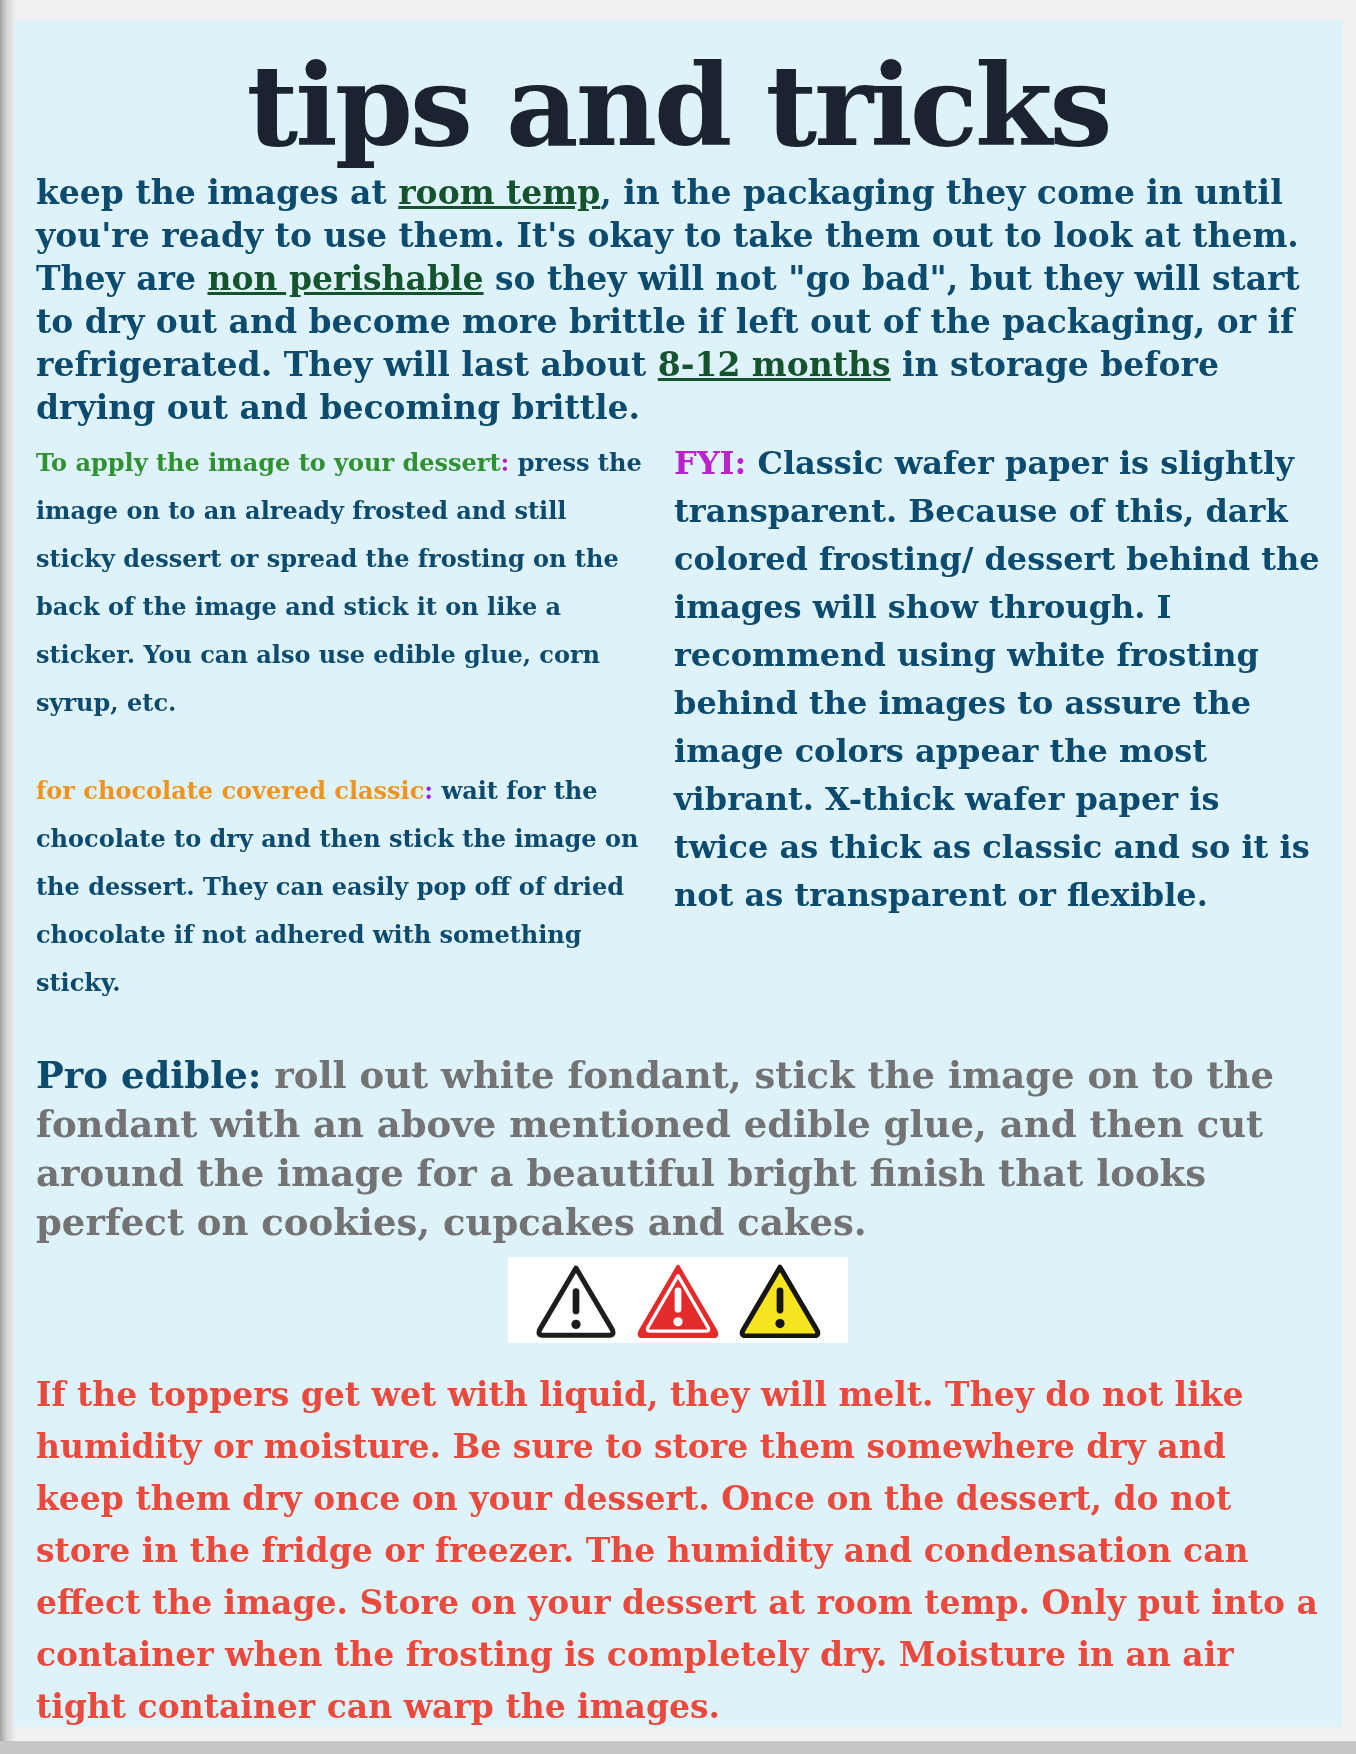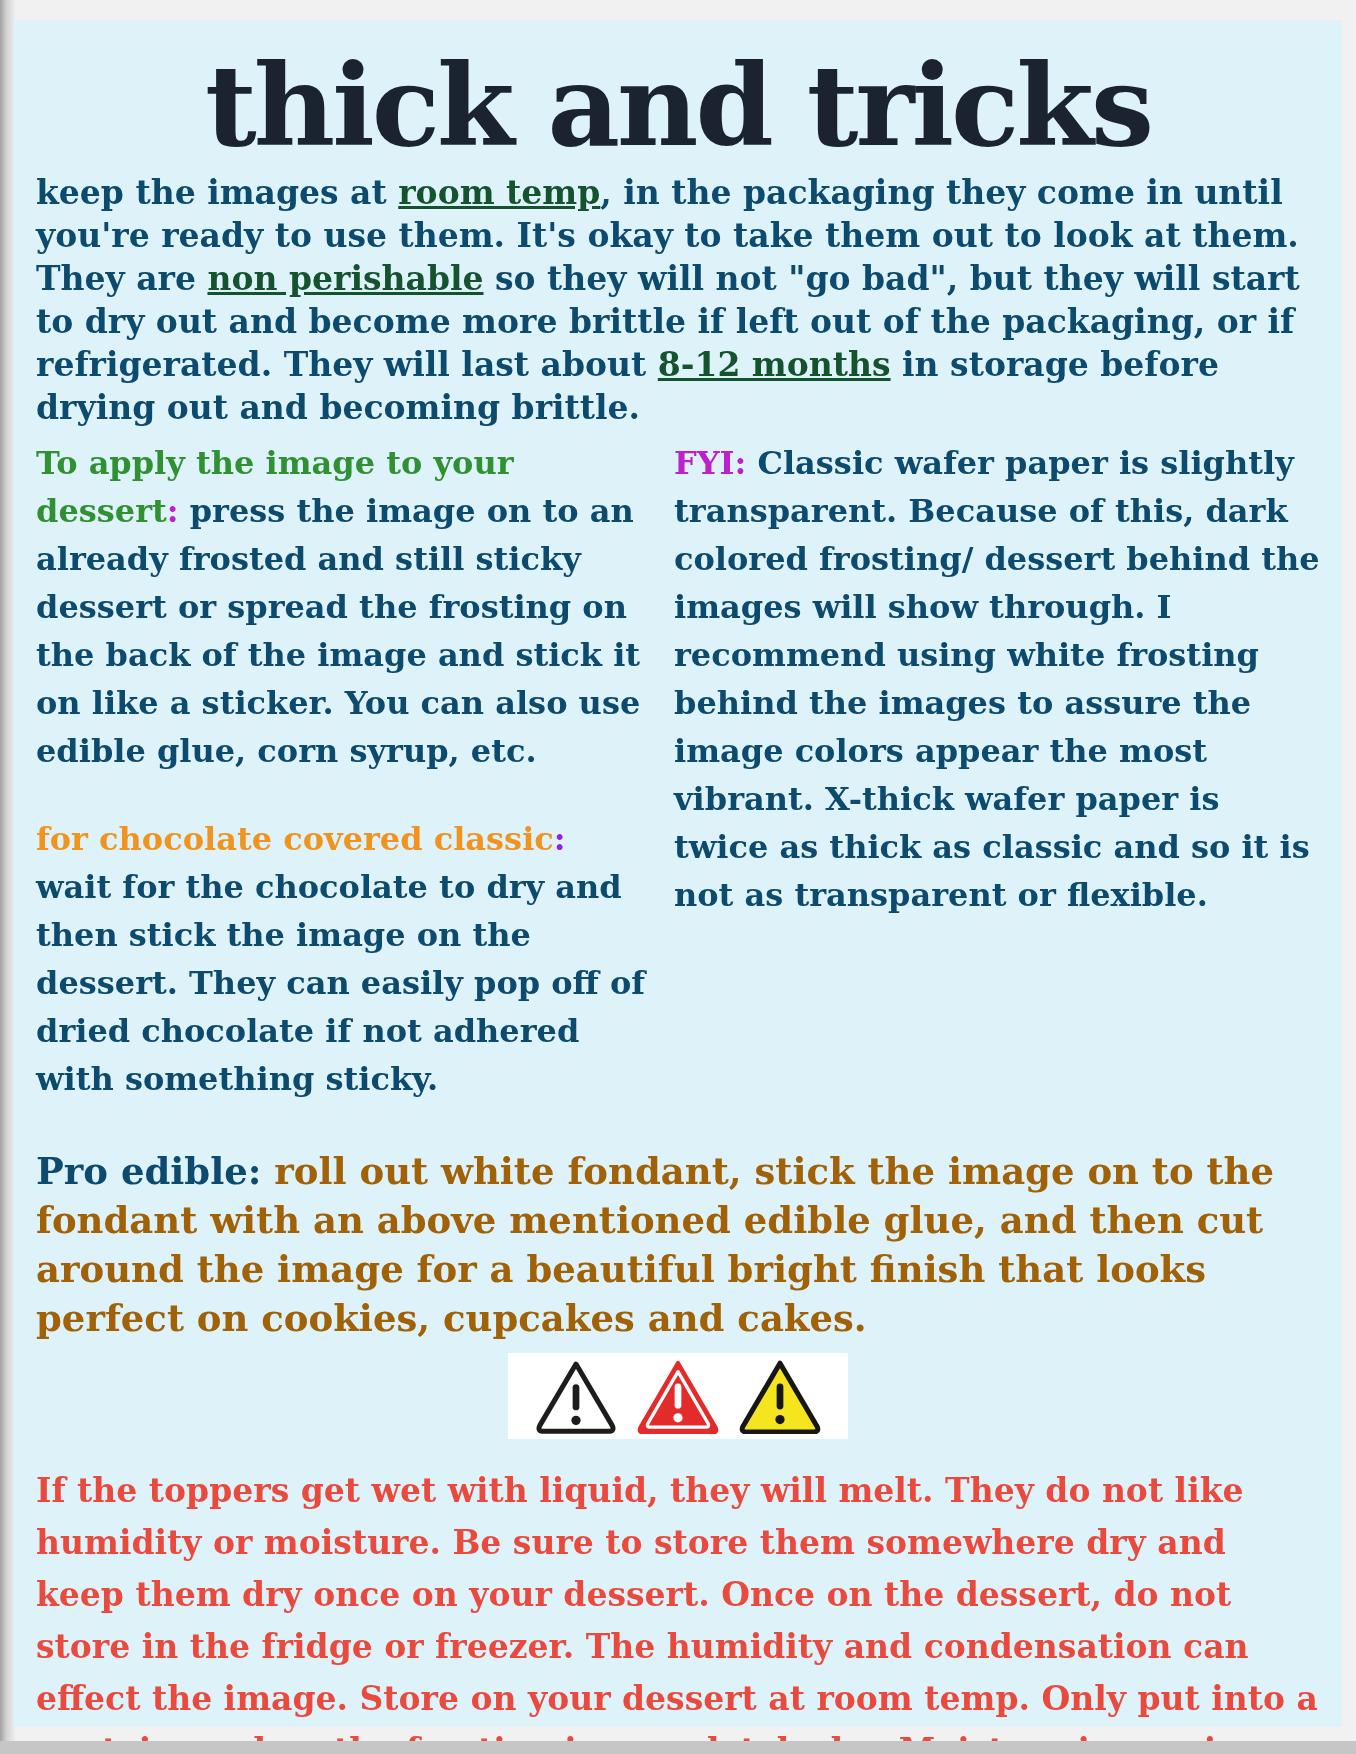--- a/index.html
+++ b/index.html
@@ -35,21 +35,21 @@
     letter-spacing:-3px;
     color:#1b2230;
     font-weight:bold;
   }
   .intro{
     font-size:33px;line-height:43px;color:#15181c;margin:0 0 10px 0;
   }
   .cols{
     display:flex;gap:26px;align-items:flex-start;
   }
-  .col-left{width:612px;flex:0 0 auto;font-size:32px;line-height:48px;}
+  .col-left{width:612px;flex:0 0 auto;font-size:24px;line-height:48px;}
   .col-right{flex:1 1 auto;font-size:32px;line-height:48px;}
   .col-left p{margin:0;}
   .col-left .chocolate{margin-top:40px;}
   .col-right p{margin:0;}
   .pro{
     margin:44px 0 0 0;font-size:37px;line-height:49px;
   }
   .icon-strip{
     margin:10px auto 0 auto;
     width:312px;height:66px;
@@ -61,30 +61,30 @@
   .warning{
     margin:26px 0 0 0;font-size:33px;line-height:52px;
   }
   
   .c-black{color:#0c4a6e;text-align:center;}
   .c-blue{color:#14532d;text-decoration:underline;}
   .c-green{color:#2f9132;}
   .c-magenta{color:#bb22cc;}
   .c-purple{color:#9c1fe0;}
   .c-orange{color:#f0941f;}
-  .c-brown{color:#a16207;text-align:center;}
+  .c-brown{color:#737373;text-align:center;}
   .c-red{color:#ea4a3d;}
 </style>
 </head>
 <body>
 
 <div class="canvas">
   <div class="page">
 
-    <h1 class="page-title">thick and tricks</h1>
+    <h1 class="page-title">tips and tricks</h1>
 
     <p class="intro"><span class="c-black">keep the images at </span><span class="c-blue">room temp</span><span class="c-black">, in the packaging they come in until you're ready to use them. It's okay to take them out to look at them. They are </span><span class="c-blue">non perishable</span><span class="c-black"> so they will not "go bad", but they will start to dry out and become more brittle if left out of the packaging, or if refrigerated. They will last about </span><span class="c-blue">8-12 months</span><span class="c-black"> in storage before drying out and becoming brittle.</span></p>
 
     <div class="cols">
       <div class="col-left">
         <p class="apply"><span class="c-green">To apply the image to your dessert</span><span class="c-magenta">:</span><span class="c-black"> press the image on to an already frosted and still sticky dessert or spread the frosting on the back of the image and stick it on like a sticker. You can also use edible glue, corn syrup, etc.</span></p>
         <p class="chocolate"><span class="c-orange">for chocolate covered classic</span><span class="c-purple">:</span><span class="c-black"> wait for the chocolate to dry and then stick the image on the dessert. They can easily pop off of dried chocolate if not adhered with something sticky.</span></p>
       </div>
       <div class="col-right">
         <p class="fyi"><span class="c-magenta">FYI:</span><span class="c-black"> Classic wafer paper is slightly transparent. Because of this, dark colored frosting/ dessert behind the images will show through. I recommend using white frosting behind the images to assure the image colors appear the most vibrant. X-thick wafer paper is twice as thick as classic and so it is not as transparent or flexible.</span></p>

